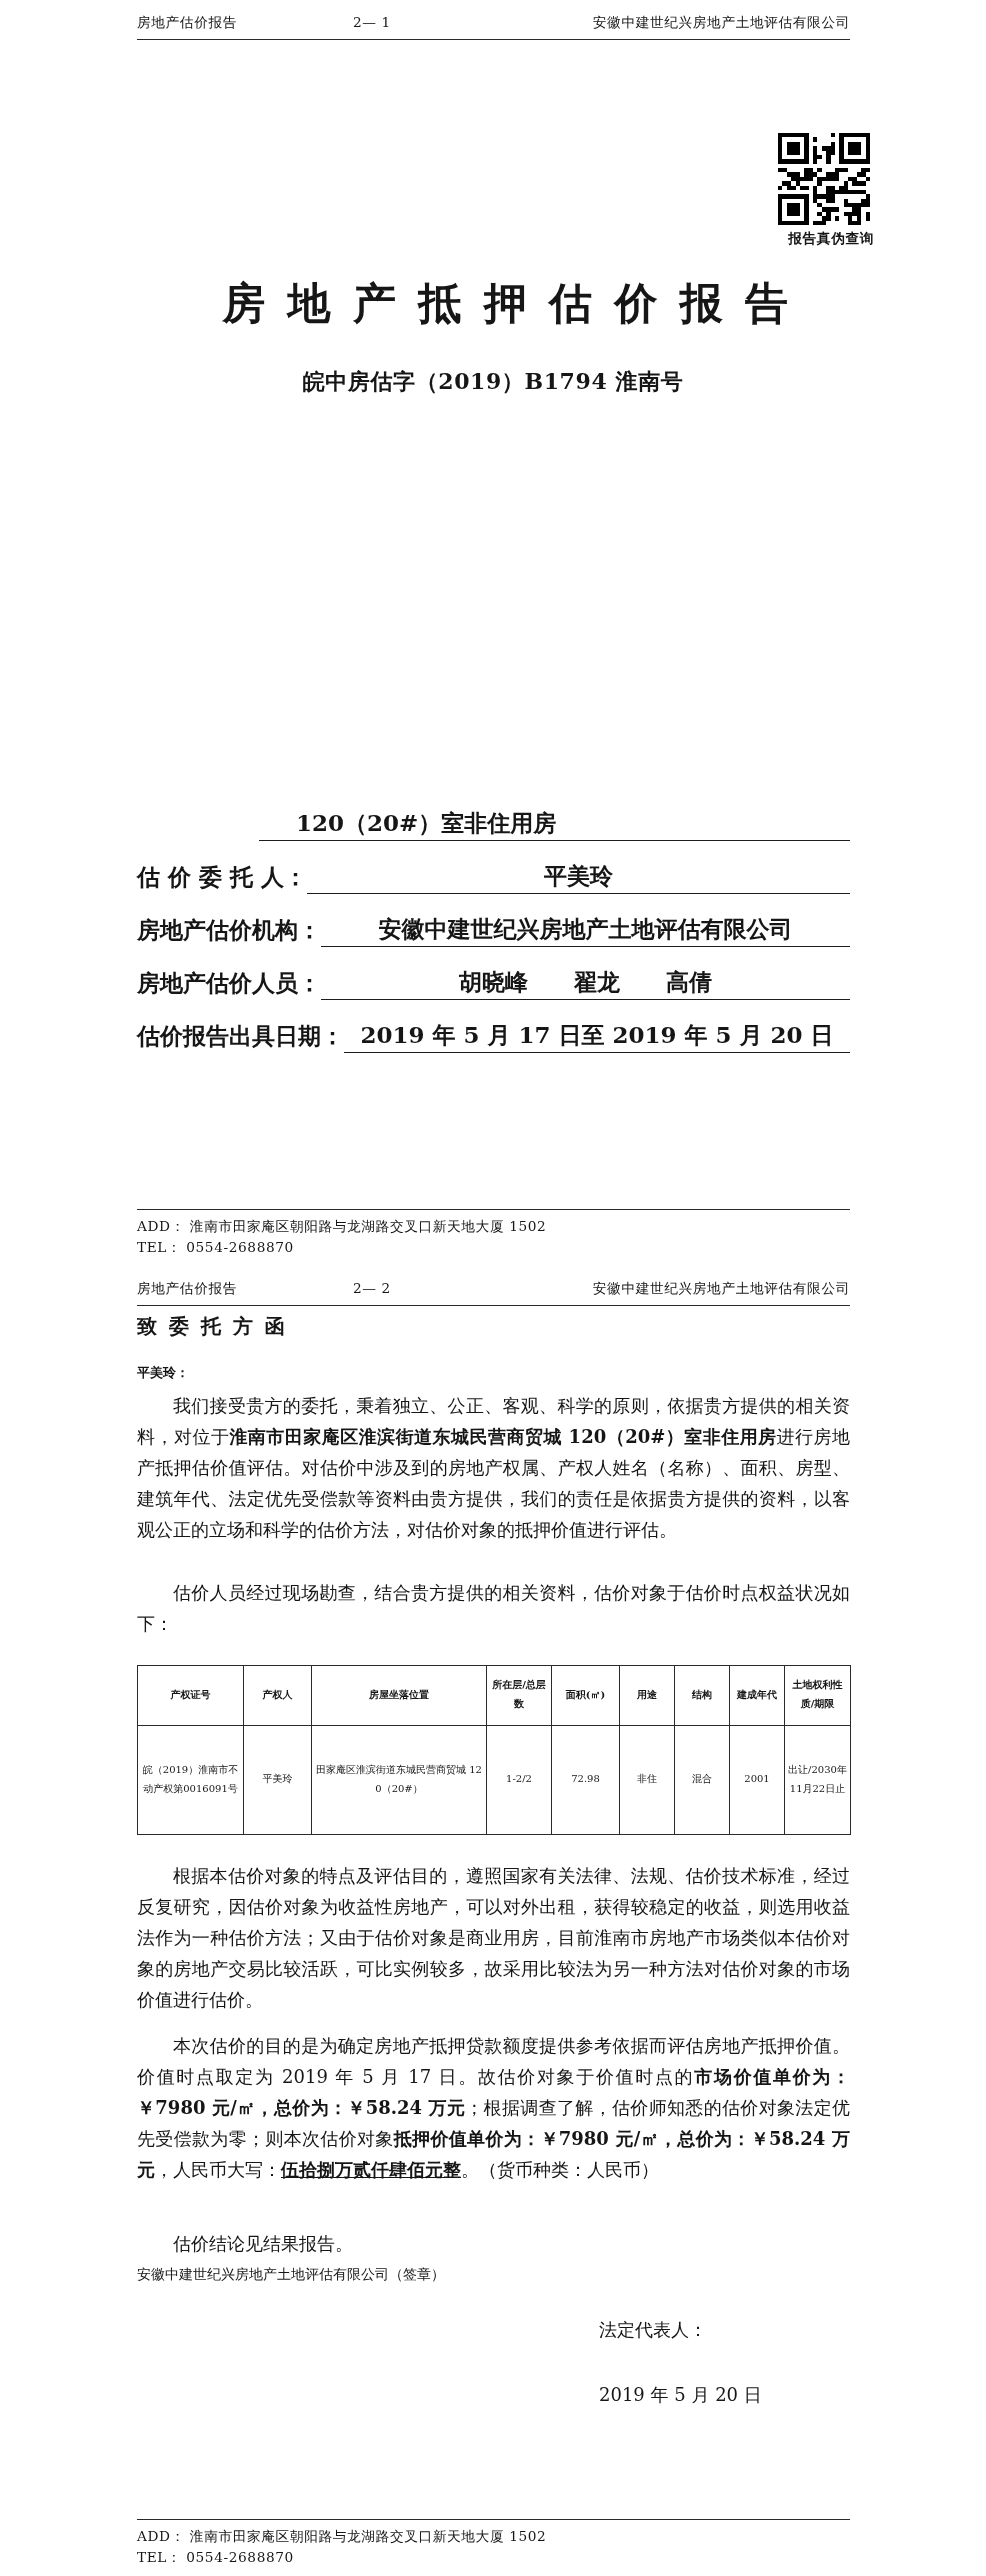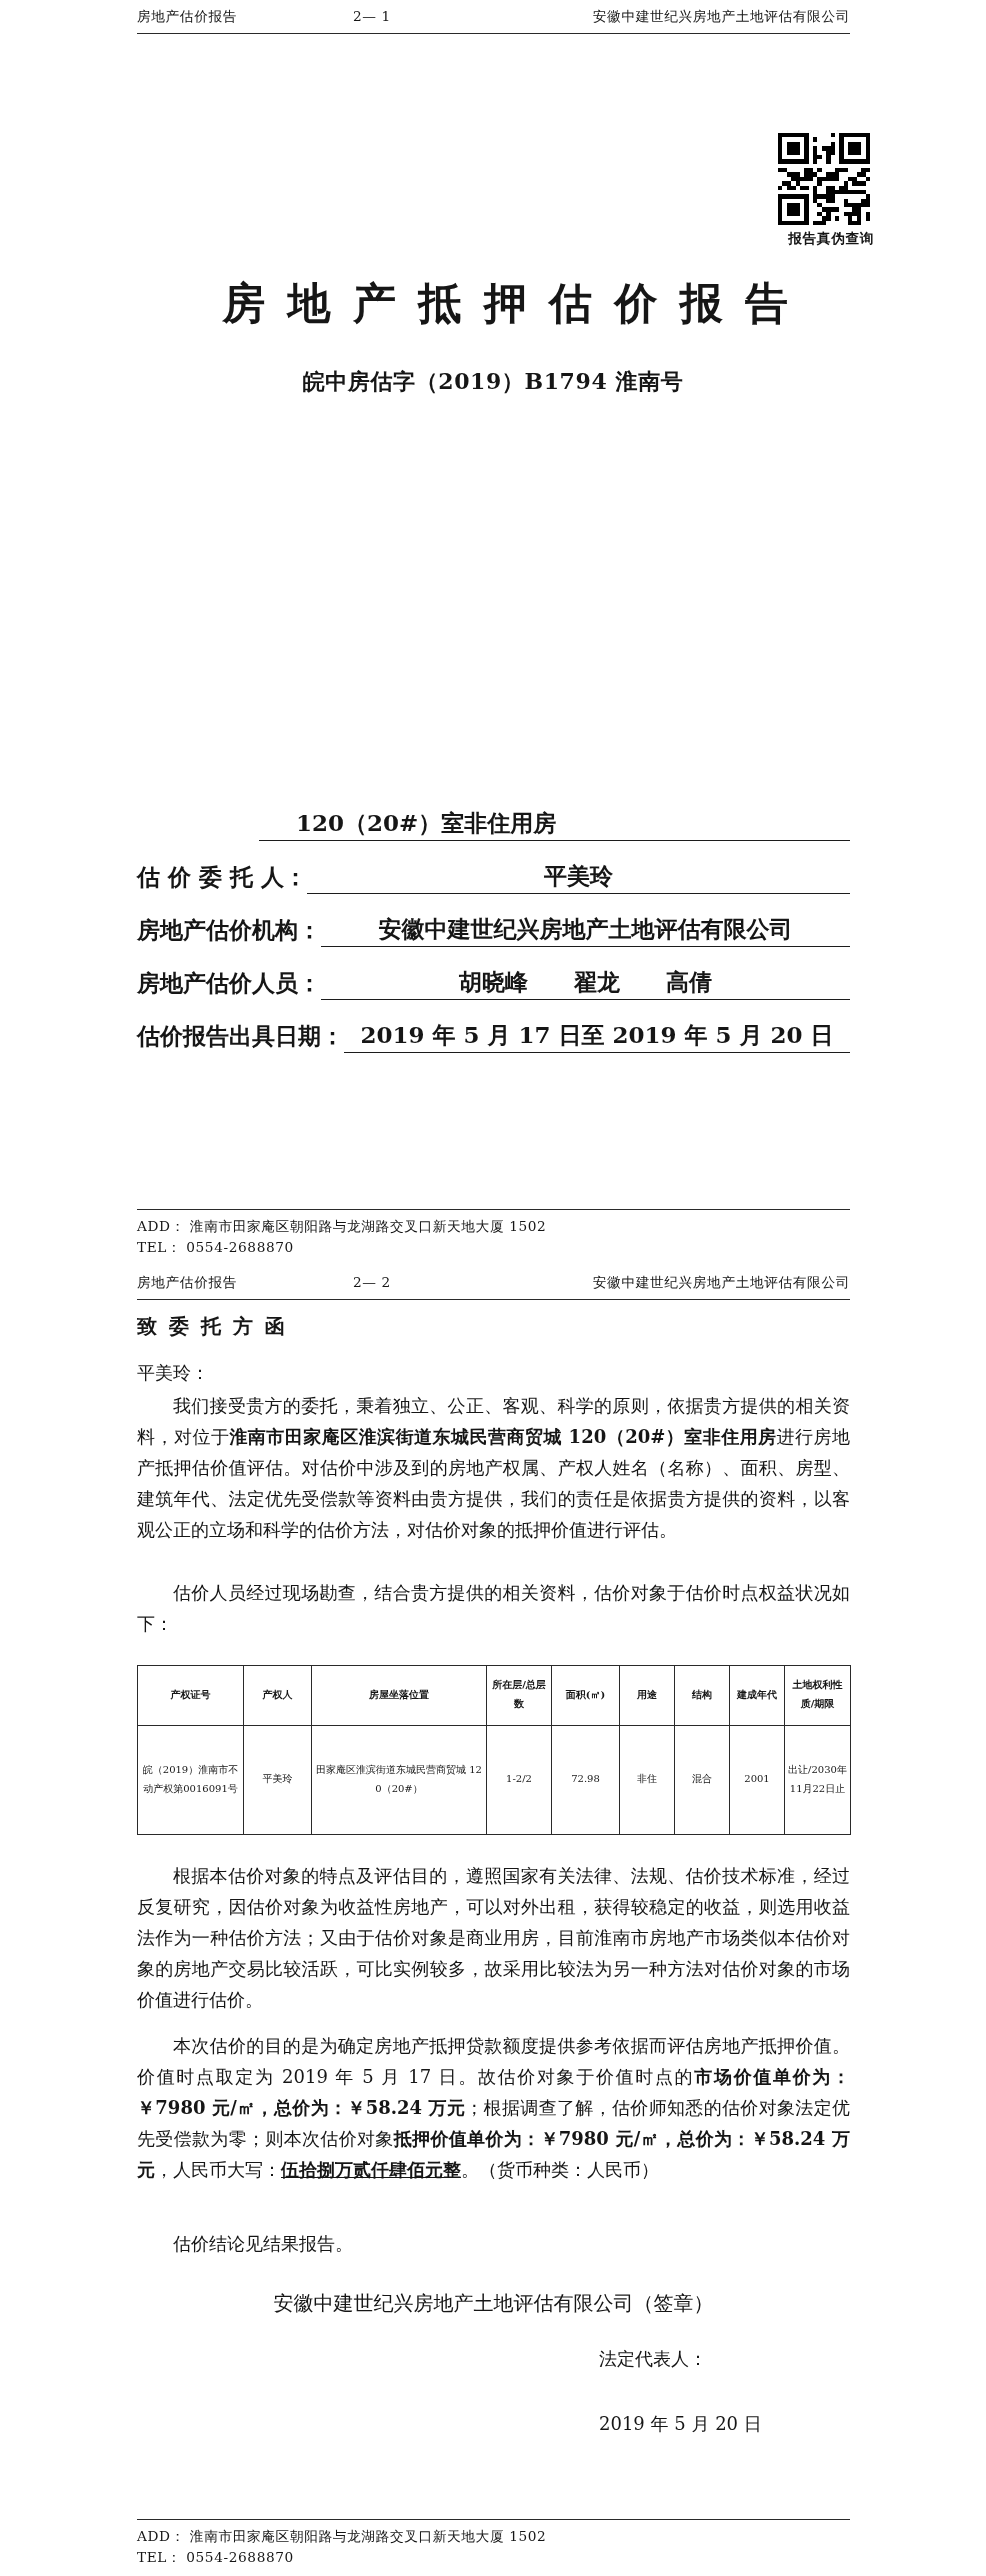--- a/index.html
+++ b/index.html
@@ -8,21 +8,21 @@
     width:986px;
     font-family:"DejaVu Serif","Liberation Serif",serif;
     color:#161616;
   }
   .page { position:relative; width:986px; background:#fff; overflow:hidden; }
   .page-1 { height:1266px; }
   .page-2 { height:1310px; }
 
   
   .doc-header {
-    position:absolute; top:0; left:137px; right:136px;
+    position:absolute; top:6px; left:137px; right:136px;
     padding-top:7.5px; padding-bottom:7.5px;
     border-bottom:1.2px solid #2a2a2a;
     display:flex; justify-content:space-between; align-items:baseline;
     font-size:13.7px; letter-spacing:0.6px;
   }
   .doc-header .h-center { transform:translateX(-43px); }
   .doc-footer {
     position:absolute; left:137px; right:136px; bottom:8.7px;
     border-top:1.2px solid #2a2a2a;
     padding-top:6.2px;
@@ -52,41 +52,41 @@
   .form-value {
     flex:1; border-bottom:1.9px solid #1c1c1c;
     text-align:center; line-height:35px; white-space:nowrap;
   }
   .form-value.left { text-align:left; padding-left:37px; }
   .form-value.tight { padding-left:6.2px; }
 
   
   .letter { position:absolute; top:36px; left:137px; right:136px; }
   .letter-title { margin-top:7.5px; font-size:20px; font-weight:bold; line-height:32px; letter-spacing:2.5px; }
-  .salutation { margin-top:17.4px; font-size:18px; font-weight:normal; line-height:27px; }
+  .salutation { margin-top:17.4px; font-size:13px; font-weight:bold; line-height:27px; }
   .body-p { font-size:18px; line-height:31px; text-indent:36px; text-align:justify; }
   .p1 { margin-top:3.7px; }
   .p2 { margin-top:32px; }
   .p3 { margin-top:25px; }
   .p4 { margin-top:15px; }
   .p5 { margin-top:43px; }
 
   .appraisal-table {
     width:100%; margin-top:26px;
     border-collapse:collapse; table-layout:fixed;
     font-size:10px; text-align:center;
   }
   .appraisal-table th, .appraisal-table td {
     border:1.2px solid #2a2a2a; padding:3.7px 1.9px; vertical-align:middle;
     line-height:18.6px; word-break:break-all;
   }
   .appraisal-table th { font-weight:bold; height:60px; }
   .appraisal-table td { height:109px; }
 
-  .sig-company { margin-top:30px; text-align:center; font-size:20px; line-height:29px; }
+  .sig-company { margin-top:1px; text-align:left; font-size:14px; line-height:29px; }
   .sig-rep  { margin-top:26px; margin-left:462px; font-size:18px; line-height:29px; }
   .sig-date { margin-top:36px; margin-left:462px; font-size:18px; line-height:29px; }
 </style>
 </head>
 <body>
 
 <div class="page page-1">
 
   <div class="doc-header">
     <span class="h-left">房地产估价报告</span>

